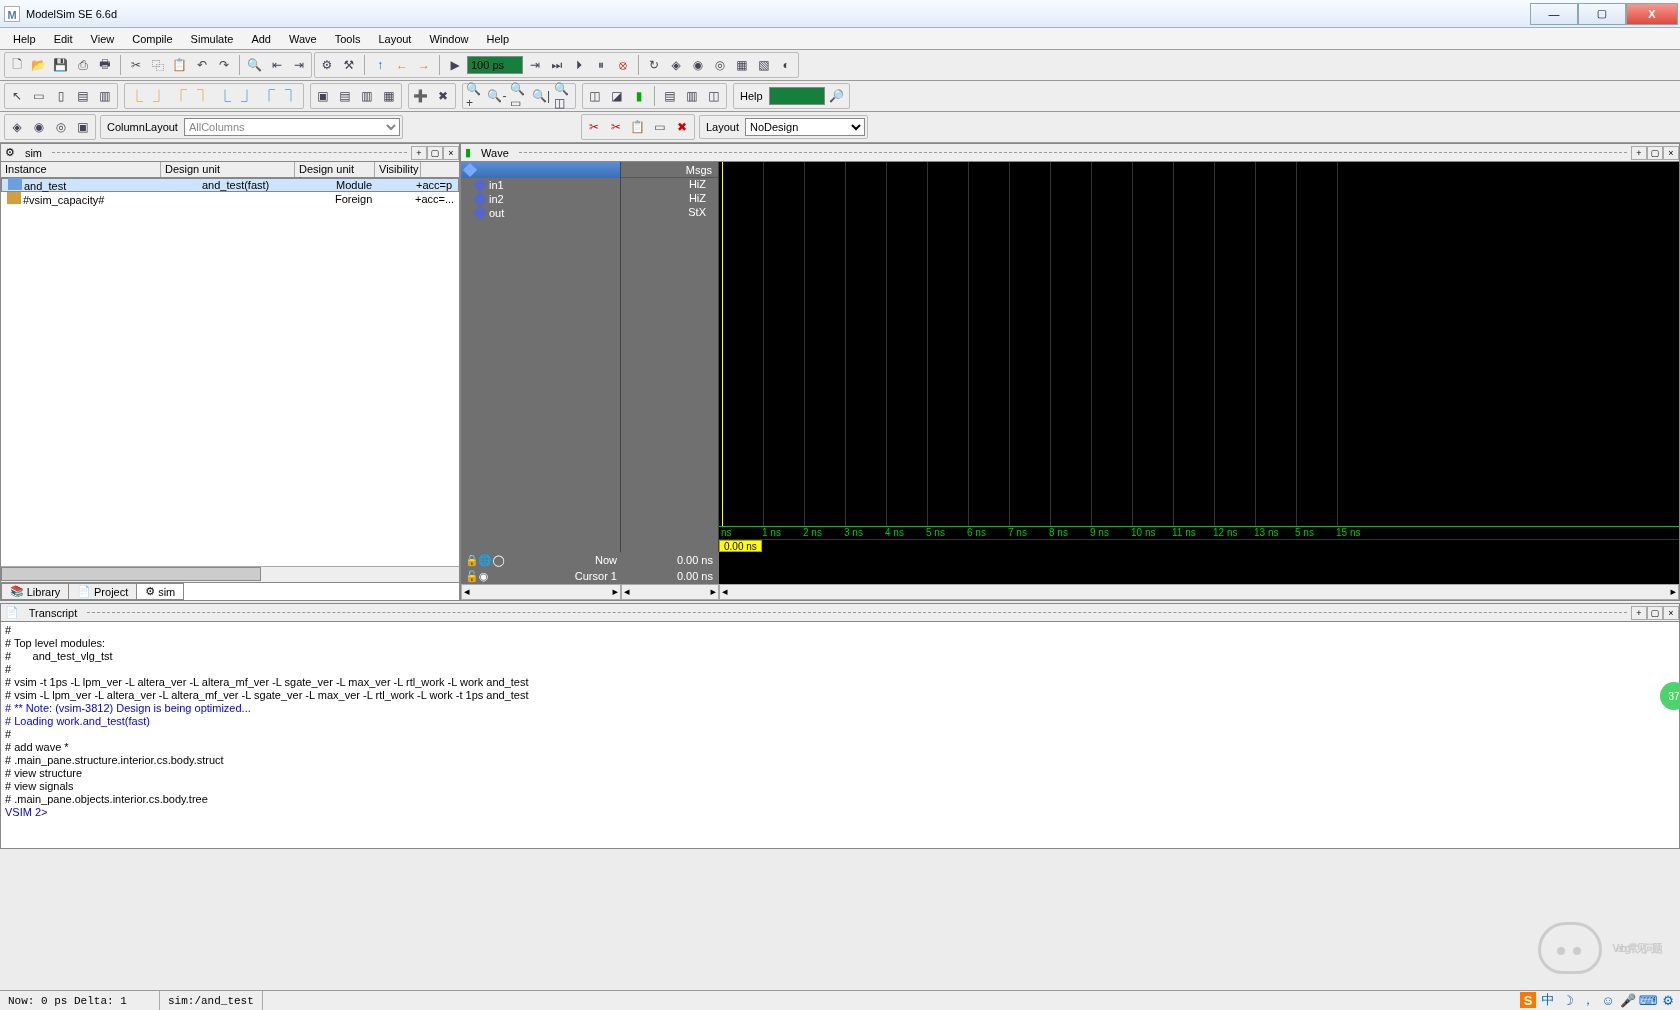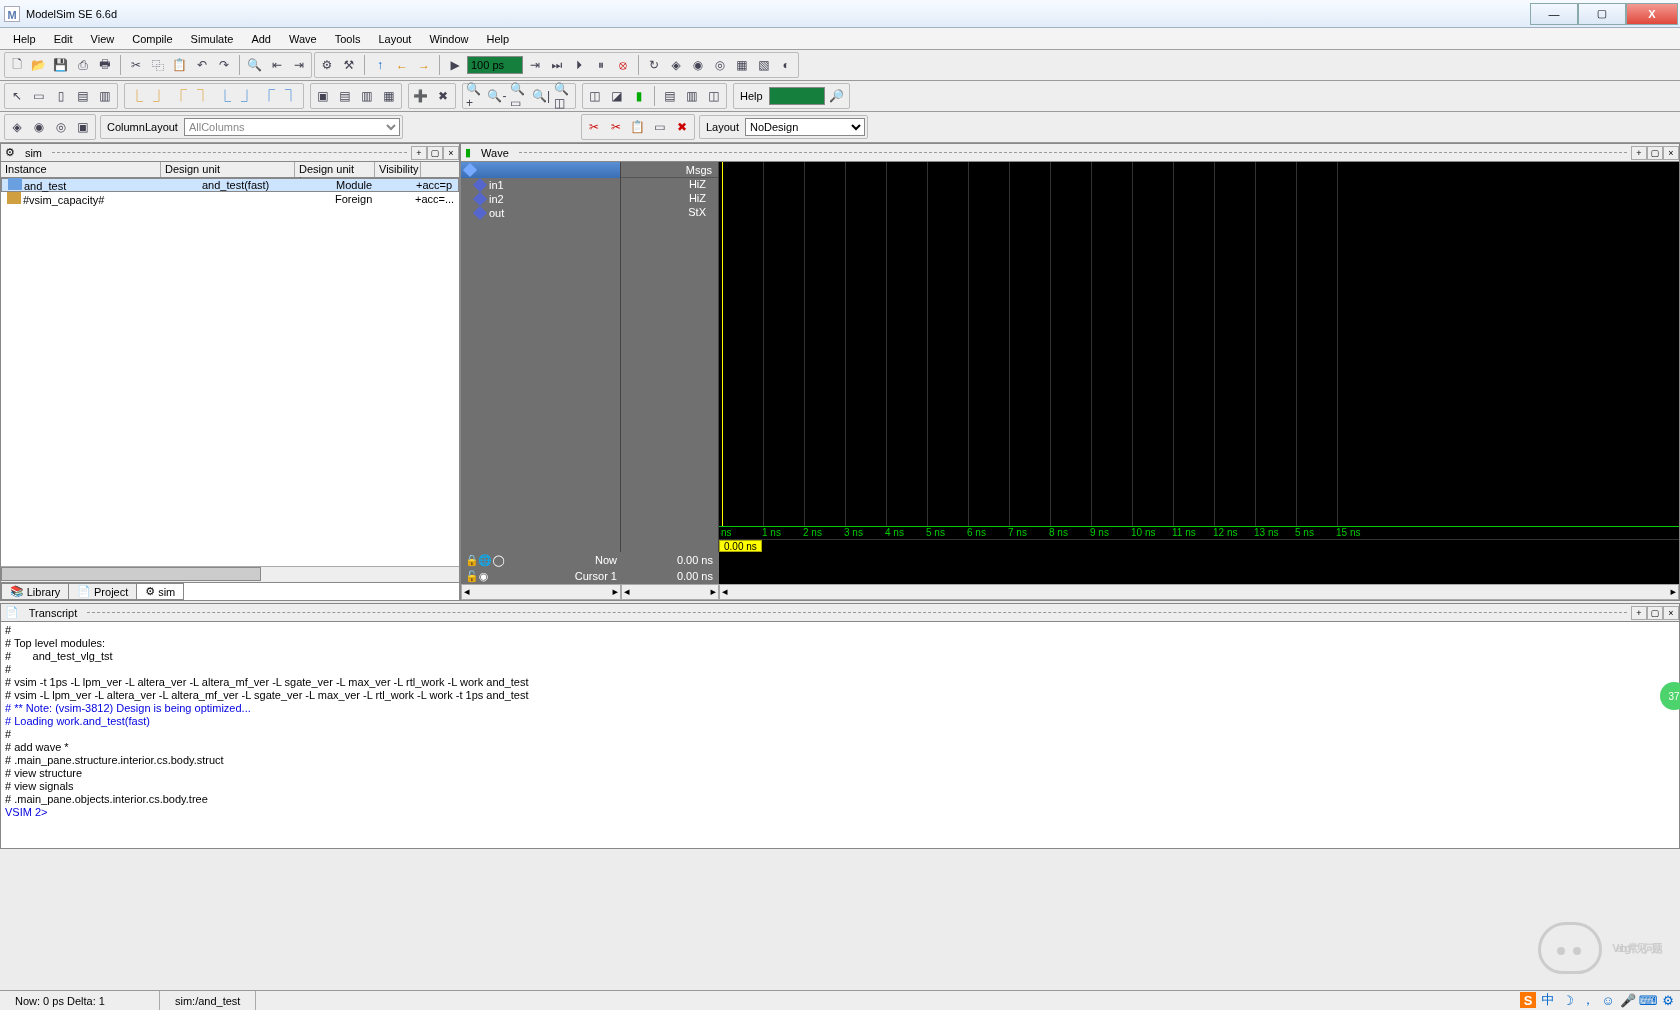--- a/index.html
+++ b/index.html
@@ -66,21 +66,21 @@
 .wavescroll { height:16px; background:#eee; display:flex;}
 .wavescroll .ws { flex:1; border:1px solid #aaa; position:relative;}
 
 .transcript { border:1px solid #888; margin-top:2px; display:flex; flex-direction:column; height:246px;}
 .tsbody { flex:1; background:#fff; overflow:auto; font-family:"Courier New",monospace; font-size:12px; padding:2px 4px; line-height:13px;}
 .tsbody .ln { white-space:pre;}
 .tsbody .note { color:#0000e0;}
 .tsbody .prompt { color:#0000e0;}
 
 .statusbar { position:absolute; bottom:0; left:0; right:0; height:20px; background:#eee; border-top:1px solid #999; display:flex; align-items:center; font-size:11px;}
-.statusbar .scell { border-right:1px solid #aaa; padding:0 15px; height:100%; display:flex; align-items:center;}
+.statusbar .scell { border-right:1px solid #aaa; padding:0 8px; height:100%; display:flex; align-items:center;font-family:Liberation Mono, monospace;}
 .trayicons { position:absolute; right:4px; bottom:2px; display:flex; gap:4px; align-items:center;}
 .tray { width:16px; height:16px; font-size:13px; display:flex; align-items:center; justify-content:center;}
 
 .watermark { position:absolute; right:20px; bottom:36px; font-size:60px; color:#ccc; font-weight:bold; pointer-events:none; font-family:"Microsoft YaHei",sans-serif; letter-spacing:-3px; display:flex; align-items:center; gap:10px;}
 .watermark .bubble { width:64px; height:52px; border:3px solid #ccc; border-radius:32px 32px 28px 28px; position:relative;}
 .watermark .bubble::before,.watermark .bubble::after{content:"";position:absolute;width:8px;height:8px;background:#ccc;border-radius:50%;top:22px;}
 .watermark .bubble::before{left:16px;}
 .watermark .bubble::after{left:32px;}
 
 .greenbadge { position:absolute; right:-8px; top:682px; width:28px; height:28px; background:#4cd36b; border-radius:50%; color:#fff; font-size:10px; display:flex; align-items:center; justify-content:center;}

